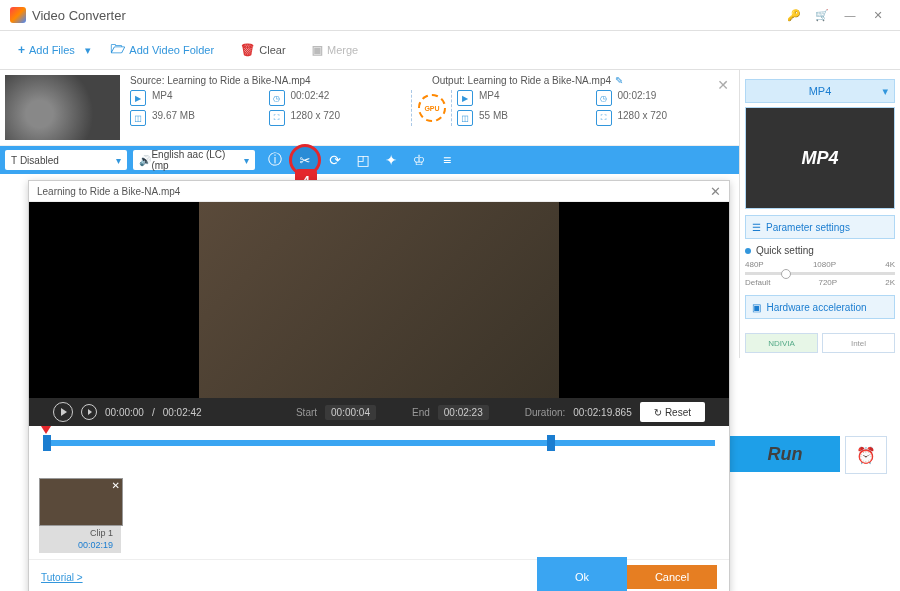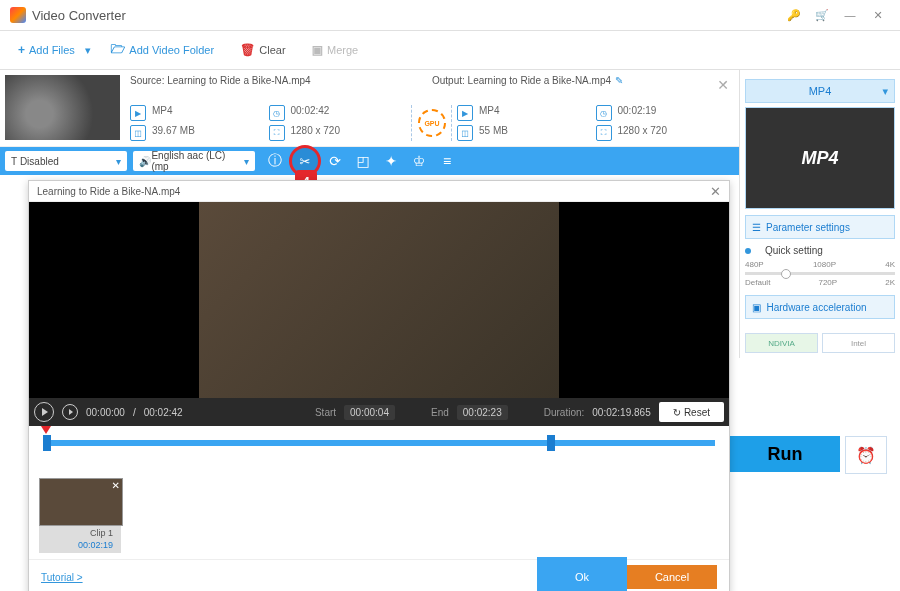--- a/index.html
+++ b/index.html
@@ -11,40 +11,40 @@
   .tb-btn{display:inline-flex;align-items:center;font-size:11px;padding:4px 8px;border-radius:2px;cursor:pointer;color:#3296dc}
   .tb-btn .ic{margin-right:4px;font-size:12px;font-weight:bold}
   .tb-sep{width:10px}
   .main-row{display:flex}
   .left-area{flex:1;display:flex;flex-direction:column}
   .right-panel{width:150px;padding:5px;border-left:1px solid #e0e0e0}
   .item-row{display:flex;padding:5px;border-bottom:1px solid #eee;position:relative}
   .thumb{width:115px;height:65px;background:#555;position:relative}
   .bike{position:absolute;inset:0;background:radial-gradient(circle at 30% 60%,#888 15%,#444 60%)}
   .item-info{flex:1;margin-left:10px;display:flex;flex-direction:column;position:relative}
-  .src-out{display:flex;font-size:10px;color:#555;margin-bottom:19px}
+  .src-out{display:flex;font-size:10px;color:#555;margin-bottom:4px}
   .src-out>div{flex:1}
   .info-grid{display:flex}
   .info-col{flex:1;display:grid;grid-template-columns:auto 1fr;gap:4px 6px;font-size:10px;color:#666}
   .info-ic{width:14px;height:14px;border:1px solid #3296dc;border-radius:2px;display:inline-flex;align-items:center;justify-content:center;color:#3296dc;font-size:8px}
   .arrow-mid{width:30px;display:flex;align-items:center;justify-content:center}
   .gpu{width:24px;height:24px;border:2px dashed #ff8800;border-radius:50%;color:#ff8800;font-size:7px;display:flex;align-items:center;justify-content:center;font-weight:bold}
   .close-item{position:absolute;right:5px;top:2px;color:#aaa;font-size:14px;cursor:pointer}
   .bluebar{height:28px;background:#3aa5f2;display:flex;align-items:center;padding:0 5px}
   .bb-dd{height:20px;background:#fff;border-radius:2px;display:flex;align-items:center;padding:0 6px;font-size:10px;margin-right:6px;cursor:pointer;color:#444}
   .bb-dd .arr{color:#3296dc;margin-left:auto;padding-left:10px}
   .bb-ic{width:28px;height:28px;display:inline-flex;align-items:center;justify-content:center;color:#fff;font-size:14px;cursor:pointer}
   .bb-cut{width:26px;height:26px;border:3px solid #e4272c;border-radius:50%;background:#2a8cd6;display:flex;align-items:center;justify-content:center;color:#fff;font-size:13px;cursor:pointer;position:relative}
   .badge4{position:absolute;top:22px;left:3px;width:22px;height:22px;background:#e4272c;border-radius:4px;color:#fff;font-size:13px;font-weight:bold;display:flex;align-items:center;justify-content:center}
   .editor{position:absolute;left:28px;top:180px;width:700px;background:#fff;border:1px solid #ccc;box-shadow:0 2px 8px rgba(0,0,0,.2);z-index:5}
   .ed-title{height:20px;display:flex;align-items:center;padding:0 8px;font-size:10px;color:#555;border-bottom:1px solid #eee}
   .ed-close{margin-left:auto;color:#888;cursor:pointer;font-size:13px}
   .ed-video{height:196px;background:#000;display:flex;align-items:center;justify-content:center}
   .ed-frame{width:360px;height:196px;background:linear-gradient(135deg,#5a4a3a,#3a3328)}
-  .ed-ctrl{height:28px;background:#2a2a2a;display:flex;align-items:center;padding:0 5px;color:#ccc;font-size:10px;gap:8px}
+  .ed-ctrl{height:28px;background:#2a2a2a;display:flex;align-items:center;padding:0 24px;color:#ccc;font-size:10px;gap:8px}
   .play{width:18px;height:18px;border:1.5px solid #ccc;border-radius:50%;display:flex;align-items:center;justify-content:center}
   .tri{width:0;height:0;border-left:6px solid #ccc;border-top:4px solid transparent;border-bottom:4px solid transparent;margin-left:2px}
   .ed-lbl{color:#999}
   .ed-val{background:#3a3a3a;padding:2px 6px;border-radius:2px}
   .reset-btn{margin-left:auto;height:20px;background:#fff;color:#333;padding:0 14px;border-radius:2px;display:flex;align-items:center;cursor:pointer}
   .ed-slider{height:30px;padding:8px 14px;position:relative}
   .track{height:6px;background:#3aa5f2;margin-top:6px;position:relative}
   .hnd{width:8px;height:16px;background:#1b7dd0;position:absolute;top:-5px}
   .hnd.l{left:0}.hnd.r{right:160px}
   .marker{position:absolute;left:12px;top:0;width:0;height:0;border-left:5px solid transparent;border-right:5px solid transparent;border-top:8px solid #e4272c}
@@ -56,28 +56,28 @@
   .ed-foot{height:34px;display:flex;align-items:center;padding:0 12px;border-top:1px solid #eee}
   .tut{color:#3296dc;text-decoration:underline;font-size:10px;cursor:pointer}
   .spacer{flex:1}
   .ok{width:90px;height:40px;background:#3aa5f2;color:#fff;border:none;font-size:11px;cursor:pointer}
   .cancel{width:90px;height:24px;background:#e67e22;color:#fff;border:none;font-size:11px;cursor:pointer}
   .rp-head{text-align:center;font-size:10px;color:#555;padding:3px 0}
   .fmt-btn{background:#d6ecfb;border:1px solid #b0d8f5;height:22px;display:flex;align-items:center;justify-content:center;font-size:11px;color:#1b7dd0;cursor:pointer;position:relative;margin:4px 0}
   .fmt-btn .arr{position:absolute;right:6px;color:#3296dc}
   .fmt-prev{height:100px;border:1px solid #b0d8f5;margin-bottom:6px;background:#333;display:flex;align-items:center;justify-content:center;color:#fff;font-size:18px;font-weight:bold;font-style:italic}
   .rp-btn{height:22px;border:1px solid #b0d8f5;background:#e9f4fc;display:flex;align-items:center;padding:0 6px;font-size:10px;color:#1b7dd0;cursor:pointer;margin-bottom:6px;gap:5px}
-  .qs{font-size:10px;color:#444;margin:4px 0;display:flex;align-items:center;gap:14px}
+  .qs{font-size:10px;color:#444;margin:4px 0;display:flex;align-items:center;gap:5px}
   .qs-dot{width:6px;height:6px;background:#3296dc;border-radius:50%}
   .scale{font-size:8px;color:#888;display:flex;justify-content:space-between;margin:2px 0}
   .slider2{height:3px;background:#ddd;position:relative;margin:3px 0}
   .slider2 .k{width:8px;height:8px;background:#fff;border:1px solid #aaa;border-radius:50%;position:absolute;left:36px;top:-3px}
   .hw{display:flex;gap:4px;margin-top:14px}
   .hw-btn{flex:1;height:18px;border:1px solid #cde;display:flex;align-items:center;justify-content:center;font-size:8px;color:#5a8;cursor:pointer}
-  .run{position:absolute;left:730px;top:436px;width:110px;height:36px;background:#1e9fe8;color:#000000;font-size:18px;font-weight:bold;display:flex;align-items:center;justify-content:center;cursor:pointer;}
+  .run{position:absolute;left:730px;top:436px;width:110px;height:36px;background:#1e9fe8;color:#404040;font-size:18px;font-weight:bold;display:flex;align-items:center;justify-content:center;cursor:pointer;font-style:italic}
   .sched{position:absolute;left:845px;top:436px;width:40px;height:36px;border:1px solid #cde;display:flex;align-items:center;justify-content:center;color:#3296dc;cursor:pointer;font-size:16px}
   .pencil{color:#3296dc;margin-left:4px;cursor:pointer}
   .dash{width:1px;border-left:1px dashed #aac8e6;margin:0 4px}
 </style>
 </head>
 <body>
 
 <div class="titlebar">
   <span class="logo"></span>
   <span class="title-text">Video Converter</span>

